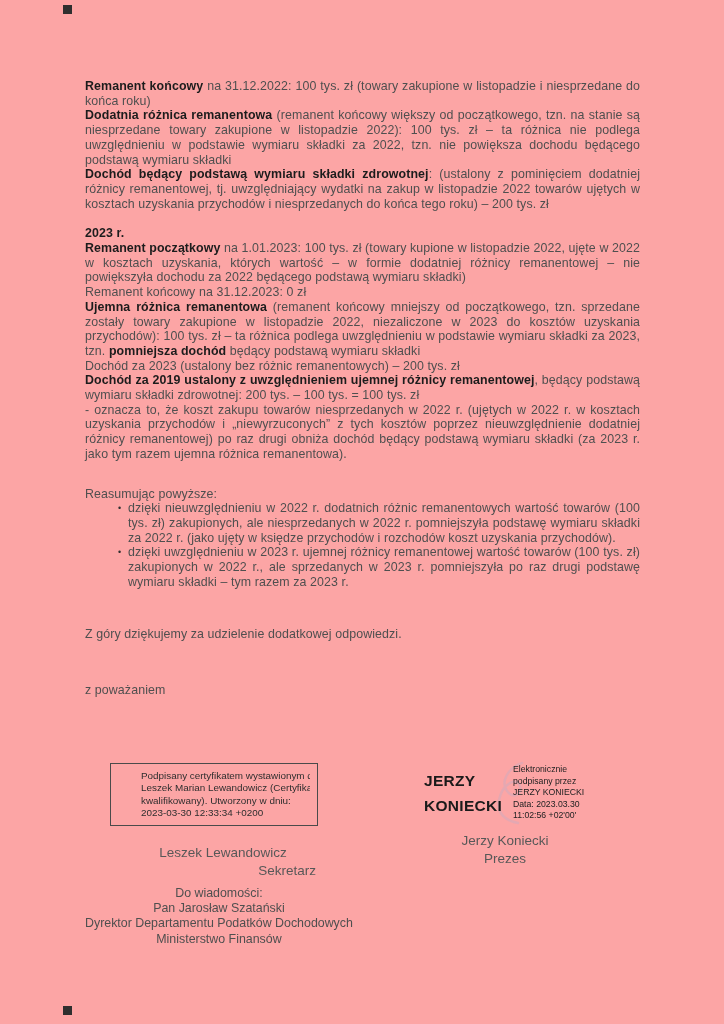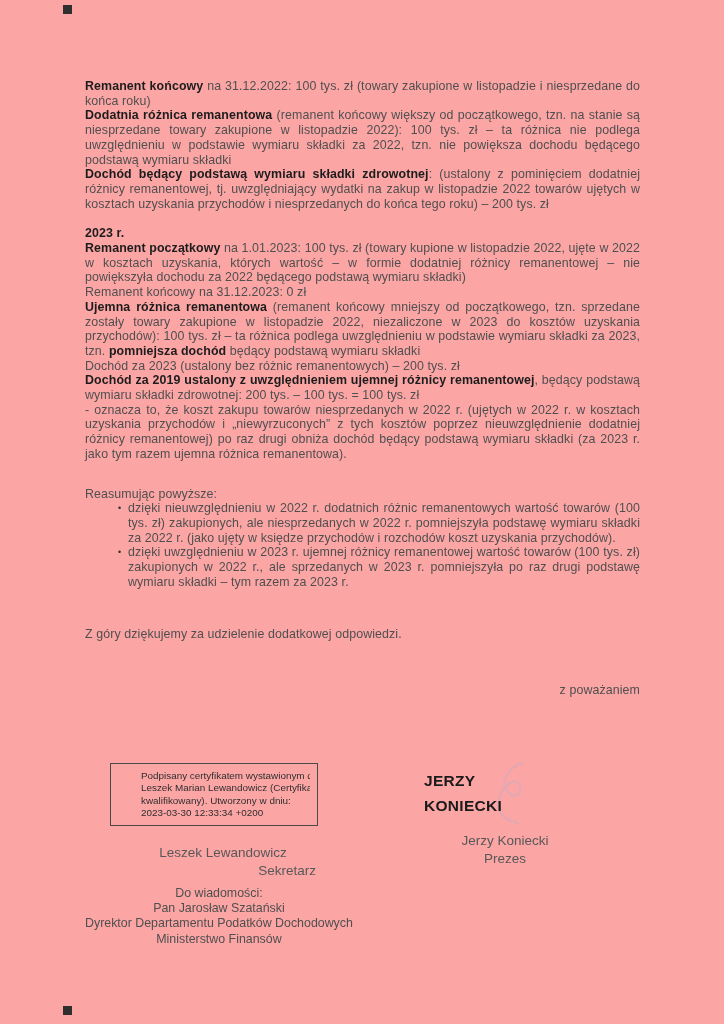--- a/index.html
+++ b/index.html
@@ -5,21 +5,21 @@
   html,body{margin:0;padding:0;background:#ffffff;}
   .page{position:relative;width:724px;height:1024px;background:#fca5a5;overflow:hidden;
         font-family:"Liberation Sans",sans-serif;}
   .corner-mark{position:absolute;width:9px;height:9px;background:#2f2f2f;}
   .corner-mark.top{left:63px;top:5px;}
   .corner-mark.bottom{left:63px;top:1006px;}
 
   .doc-body{position:absolute;left:85px;top:79px;width:555px;
             font-size:12.4px;line-height:14.7px;color:#4f4f4f;letter-spacing:0.1px;}
   .para{text-align:justify;}
-  .para.center{text-align:right;}
+  .para.center{text-align:left;}
   .b{font-weight:700;color:#1c1c1c;}
   .bullet-row{position:relative;padding-left:43px;text-align:justify;}
   .bullet-dot{position:absolute;left:33px;top:0;font-size:9px;color:#2f2f2f;}
 
   .sig{position:absolute;left:0;top:0;width:724px;height:1024px;pointer-events:none;}
   .cert-box{position:absolute;left:110px;top:763px;width:192px;height:49px;
             border:1px solid #4a4a4a;padding:6px 7px;
             font-size:9.9px;line-height:12.4px;color:#2e2e2e;}
   .cert-box div{white-space:nowrap;overflow:hidden;margin-left:23px;}
   .sig-name{position:absolute;font-size:13.5px;color:#585858;text-align:center;}
@@ -78,20 +78,27 @@
     <div class="sig-name left">Leszek Lewandowicz</div>
     <div class="sig-role left">Sekretarz</div>
 
     <svg class="flourish" width="40" height="66" viewBox="0 0 40 66">
       <path d="M30 3 C 14 9, 9 23, 15 31 C 21 39, 30 35, 28 26 C 26 17, 11 22, 7 40 C 4 53, 14 61, 26 63" fill="none" stroke="#dfa8b4" stroke-width="2.4" stroke-linecap="round" opacity="0.85"></path>
     </svg>
     <div class="stamp-name">
       <div>JERZY</div>
       <div>KONIECKI</div>
     </div>
+    <div class="stamp-details">
+      <div>Elektronicznie</div>
+      <div>podpisany przez</div>
+      <div>JERZY KONIECKI</div>
+      <div>Data: 2023.03.30</div>
+      <div>11:02:56 +02'00'</div>
+    </div>
     <div class="sig-name right">Jerzy Koniecki</div>
     <div class="sig-role right">Prezes</div>
 
   </div>
 
   <div class="cc">
     <div>Do wiadomości:</div>
     <div>Pan Jarosław Szatański</div>
     <div>Dyrektor Departamentu Podatków Dochodowych</div>
     <div>Ministerstwo Finansów</div>

